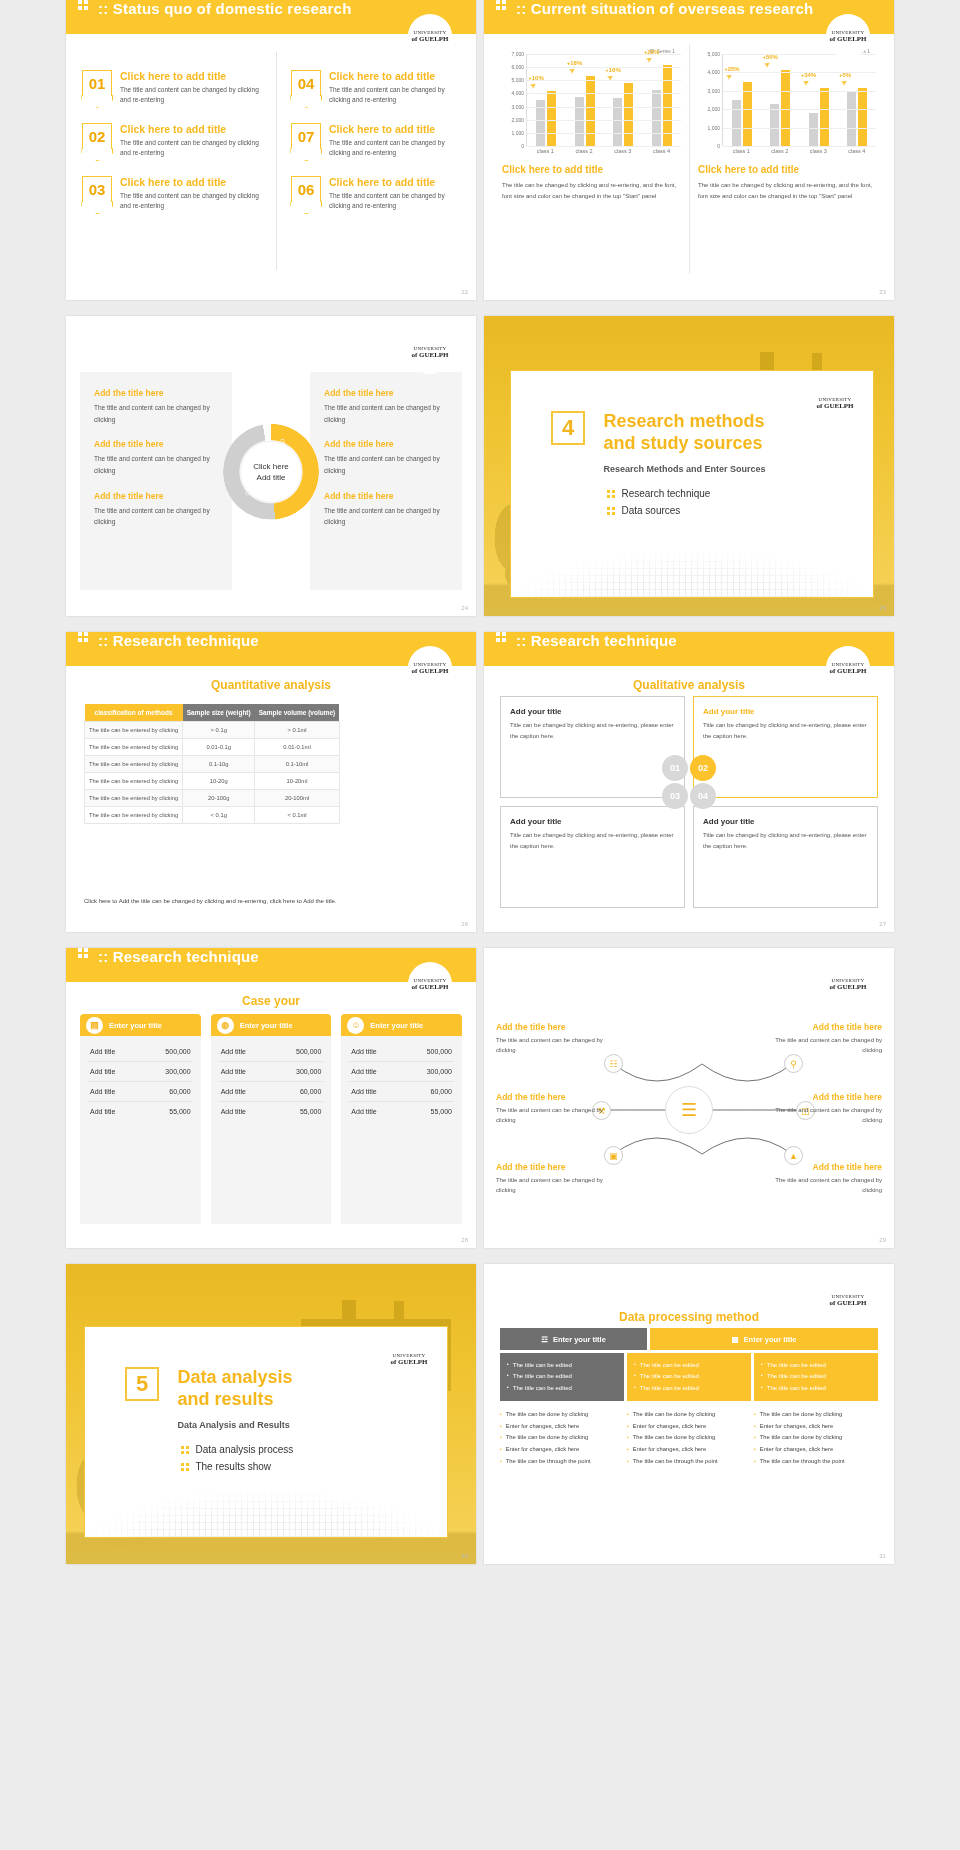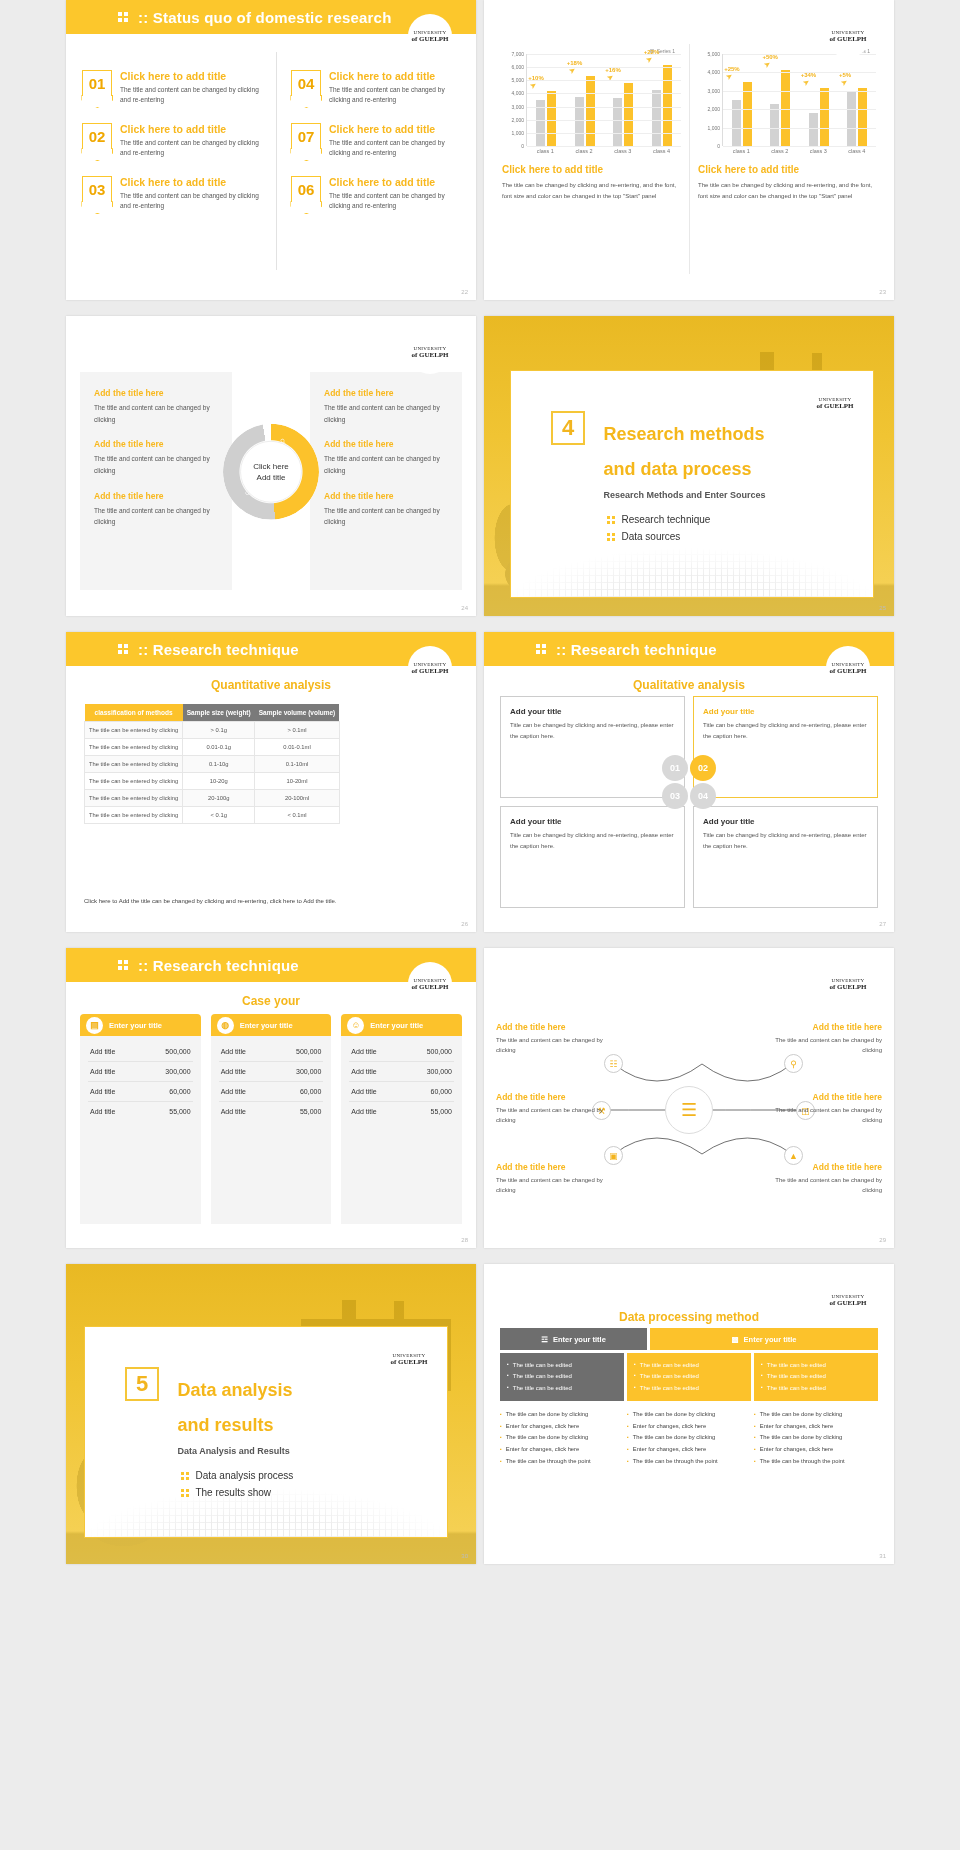--- a/index.html
+++ b/index.html
@@ -21,21 +21,21 @@
   .slide {
     position: relative;
     background: #fff;
     overflow: hidden;
     box-shadow: 0 0 2px rgba(0,0,0,.13);
   }
   
   .band {
     position: absolute; top: 0; left: 0; right: 0; height: 34px;
     background: #fcc72c;
-    display: flex; align-items: center; padding-left: 40px;
+    display: flex; align-items: flex-start;
   }
   .band .dots {
     width: 14px; margin-left: 12px; margin-right: 6px;
     display: grid; grid-template-columns: 4px 4px; gap: 2px;
   }
   .band .dots i { width: 4px; height: 4px; background: #fff; display: block; }
   .band h2 {
     color: #fff; font-size: 15px; font-weight: bold; letter-spacing: .2px;
   }
   .logo-circle {
@@ -165,21 +165,21 @@
   .card .inner {
     position:relative; padding: 40px 0 0 40px;
   }
   .bignum {
     width: 34px; height: 34px; border: 2px solid #f5c638;
     color: #f2b51f; font-size: 22px; font-weight: bold;
     display:inline-flex; align-items:center; justify-content:center;
     vertical-align: top; margin-right: 14px;
   }
   .heroTitle { display:inline-block; vertical-align: top; }
-  .heroTitle h1 { color:#f5b71b; font-size:18px; font-weight:bold; line-height:1.2;margin-top:13px; }
+  .heroTitle h1 { color:#f5b71b; font-size:18px; font-weight:bold; line-height:1.2; }
   .heroTitle h3 { color:#555; font-size:9px; font-weight:bold; margin-top:10px; }
   .bullets { margin: 14px 0 0 4px; }
   .bullets li { list-style:none; display:flex; align-items:center; gap:6px; margin-bottom:6px; font-size:10px; color:#333;}
   .bullets .dots { display:grid; grid-template-columns:3px 3px; gap:2px;}
   .bullets .dots i { width:3px;height:3px;background:#fcc72c;display:block;}
   
   .centerTitle { position:absolute; top:46px; left:0; right:0; text-align:center;
                  color:#f5b71b; font-size:12px; font-weight:bold; }
   table.dt { position:absolute; top:72px; left:18px; right:18px; border-collapse:collapse; }
   table.dt th { font-size:6.5px; color:#fff; font-weight:bold; padding:5px 4px; text-align:center; }
@@ -307,20 +307,29 @@
               <h4>Click here to add title</h4>
           <p>The title and content can be changed by clicking and re-entering</p>
             </div>
         </div>
       </div>
     </div>
     <span class="pageno">22</span>
   </div>
 
   <div class="slide">
+    <div class="band">
+      <span class="dots">
+          <i></i>
+          <i></i>
+          <i></i>
+          <i></i>
+        </span>
+      <h2>:: Current situation of overseas research</h2>
+    </div>
     <div class="logo-circle">
       <span class="l1">UNIVERSITY</span>
       <span class="l2">of GUELPH</span>
     </div>
     <div class="chartwrap">
       <div class="chartcol">
         <div class="legend">
             <i></i>
             <span>Series 1</span>
           </div>
@@ -490,21 +499,21 @@
     <div class="card">
       <div class="mesh"></div>
       <div class="logo-circle" style="top:10px;right:16px;background:transparent;">
         <span class="l1">UNIVERSITY</span>
         <span class="l2">of GUELPH</span>
       </div>
       <div class="inner">
         <div class="bignum">4</div>
         <div class="heroTitle">
           <h1>Research methods</h1>
-          <h1>and data process</h1>
+          <h1>and study sources</h1>
           <h3>Research Methods and Enter Sources</h3>
           <ul class="bullets">
             <li>
                 <span class="dots">
                   <i></i>
                   <i></i>
                   <i></i>
                   <i></i>
                 </span>
                 <span>Research technique</span>

